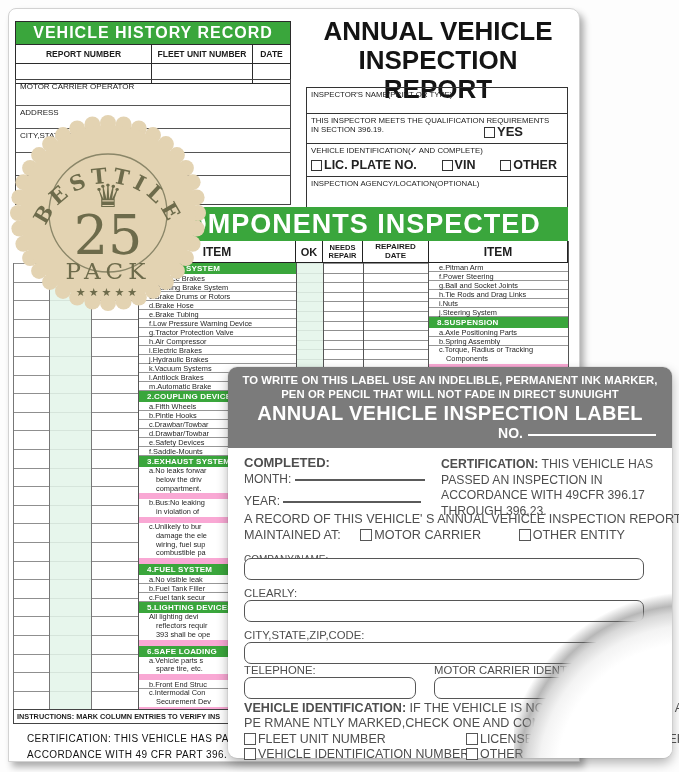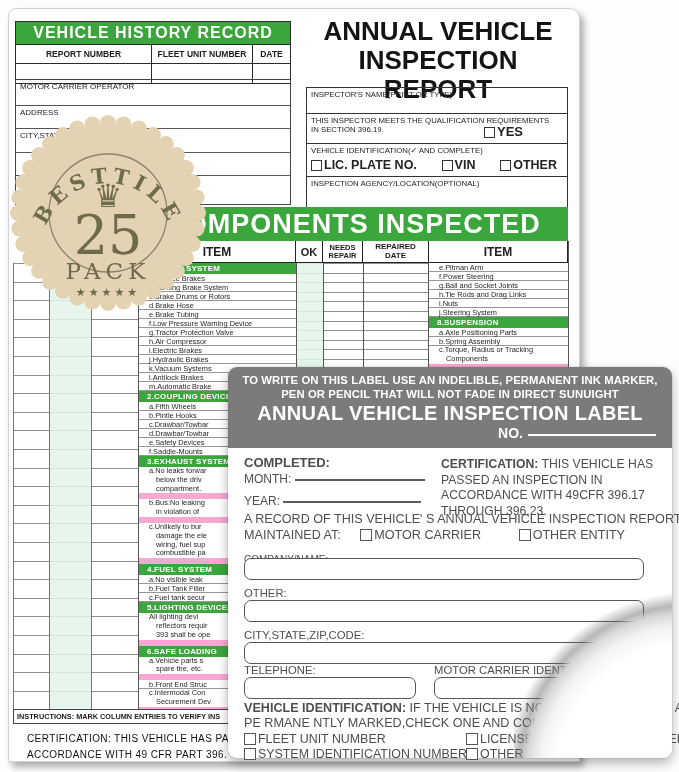--- a/index.html
+++ b/index.html
@@ -360,37 +360,37 @@
       <div class="lb" style="left:16px;top:64px;font-size:12.6px">A RECORD OF THIS VEHICLE' S ANNUAL VEHICLE INSPECTION REPORT IS</div>
       <div class="lb" style="left:16px;top:80px;font-size:12.6px">
         <span>MAINTAINED AT:</span>
         <span style="margin-left:16px"><span class="lcb"></span><span>MOTOR CARRIER</span></span>
         <span style="margin-left:34px"><span class="lcb"></span><span>OTHER ENTITY</span></span>
       </div>
 
       <div class="lb" style="left:16px;top:106px;font-size:10px">COMPANY/NAME:</div>
       <div class="inbox" style="left:16px;top:110px;width:400px"></div>
 
-      <div class="lb" style="left:16px;top:139px;font-size:11.3px">OTHER:</div>
+      <div class="lb" style="left:16px;top:139px;font-size:11.3px">CLEARLY:</div>
       <div class="inbox" style="left:16px;top:152px;width:400px"></div>
 
       <div class="lb" style="left:16px;top:181px;font-size:11.3px">CITY,STATE,ZIP,CODE:</div>
       <div class="inbox" style="left:16px;top:194px;width:392px"></div>
 
       <div class="lb" style="left:16px;top:216px;font-size:11.3px">TELEPHONE:</div>
       <div class="inbox" style="left:16px;top:229px;width:172px"></div>
       <div class="lb" style="left:206px;top:216px;font-size:11.3px;max-width:220px;overflow:hidden">MOTOR CARRIER IDENTIFICATION NUMBER</div>
       <div class="inbox" style="left:206px;top:229px;width:150px"></div>
 
       <div class="lb" style="left:16px;top:253px;font-size:12.6px">
         <span class="b">VEHICLE IDENTIFICATION:</span><span> IF THE VEHICLE IS NOT READILY, CLEARLY, AND</span>
       </div>
       <div class="lb" style="left:16px;top:268px;font-size:12.6px">PE RMANE NTLY MARKED,CHECK ONE AND COMPLETE</div>
 
       <div class="lb" style="left:16px;top:284px;font-size:12.4px"><span class="lcb"></span><span>FLEET UNIT NUMBER</span></div>
       <div class="lb" style="left:238px;top:284px;font-size:12.4px"><span class="lcb"></span><span>LICENSE/REGISTRATION NUMBER</span></div>
-      <div class="lb" style="left:16px;top:299px;font-size:12.4px"><span class="lcb"></span><span>SYSTEM IDENTIFICATION NUMBER</span></div>
+      <div class="lb" style="left:16px;top:299px;font-size:12.4px"><span class="lcb"></span><span>VEHICLE IDENTIFICATION NUMBER</span></div>
       <div class="lb" style="left:238px;top:299px;font-size:12.4px"><span class="lcb"></span><span>OTHER :</span></div>
     </div>
 
     <div class="curl"></div>
   </div>
 </div>
 
 </body></html>

